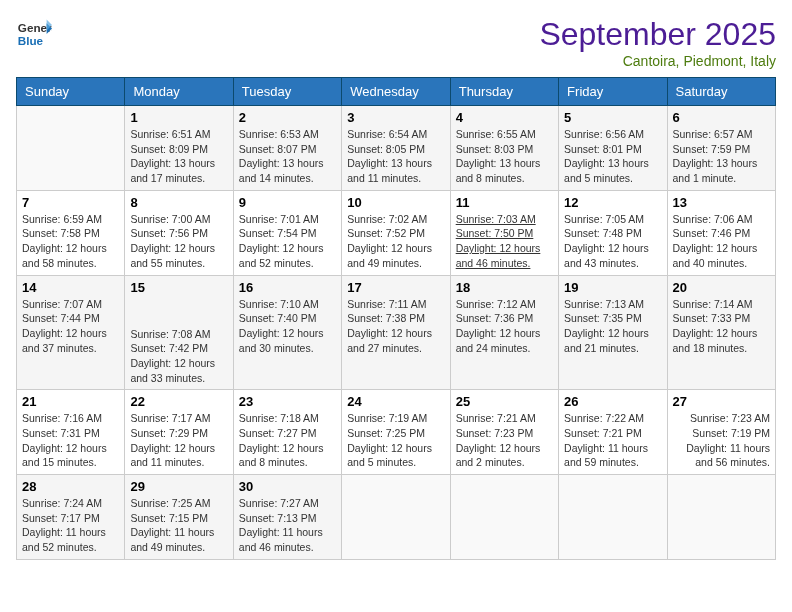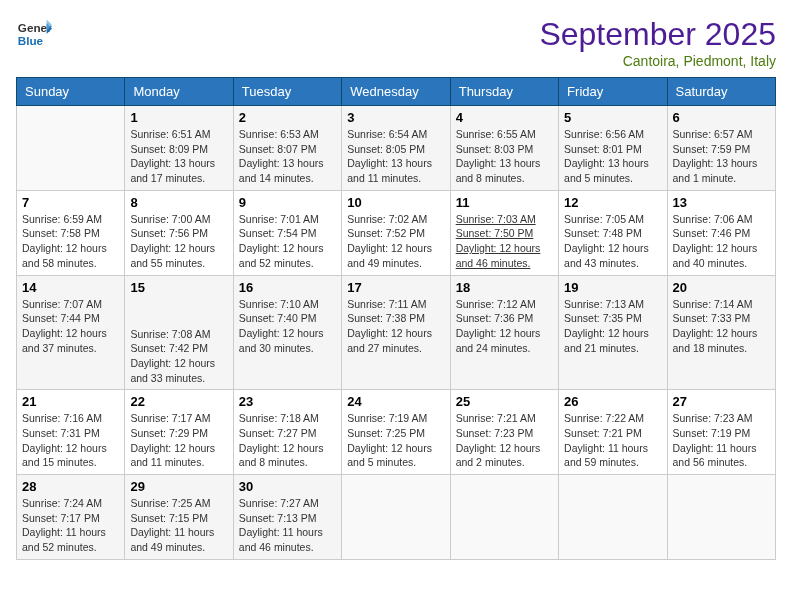--- a/index.html
+++ b/index.html
@@ -288,21 +288,21 @@
         </td>
         <td>
           <span class="day-num">26</span>
           <div class="day-info" style="white-space: pre-line;">Sunrise: 7:22 AM
 Sunset: 7:21 PM
 Daylight: 11 hours
 and 59 minutes.</div>
         </td>
         <td>
           <span class="day-num">27</span>
-          <div class="day-info" style="white-space: pre-line;">Sunrise: 7:23 AM
+          <div class="day-info" style="white-space: pre-line; text-align: right;">Sunrise: 7:23 AM
 Sunset: 7:19 PM
 Daylight: 11 hours
 and 56 minutes.</div>
         </td>
       </tr>
       <tr>
         <td>
           <span class="day-num">28</span>
           <div class="day-info" style="white-space: pre-line;">Sunrise: 7:24 AM
 Sunset: 7:17 PM

